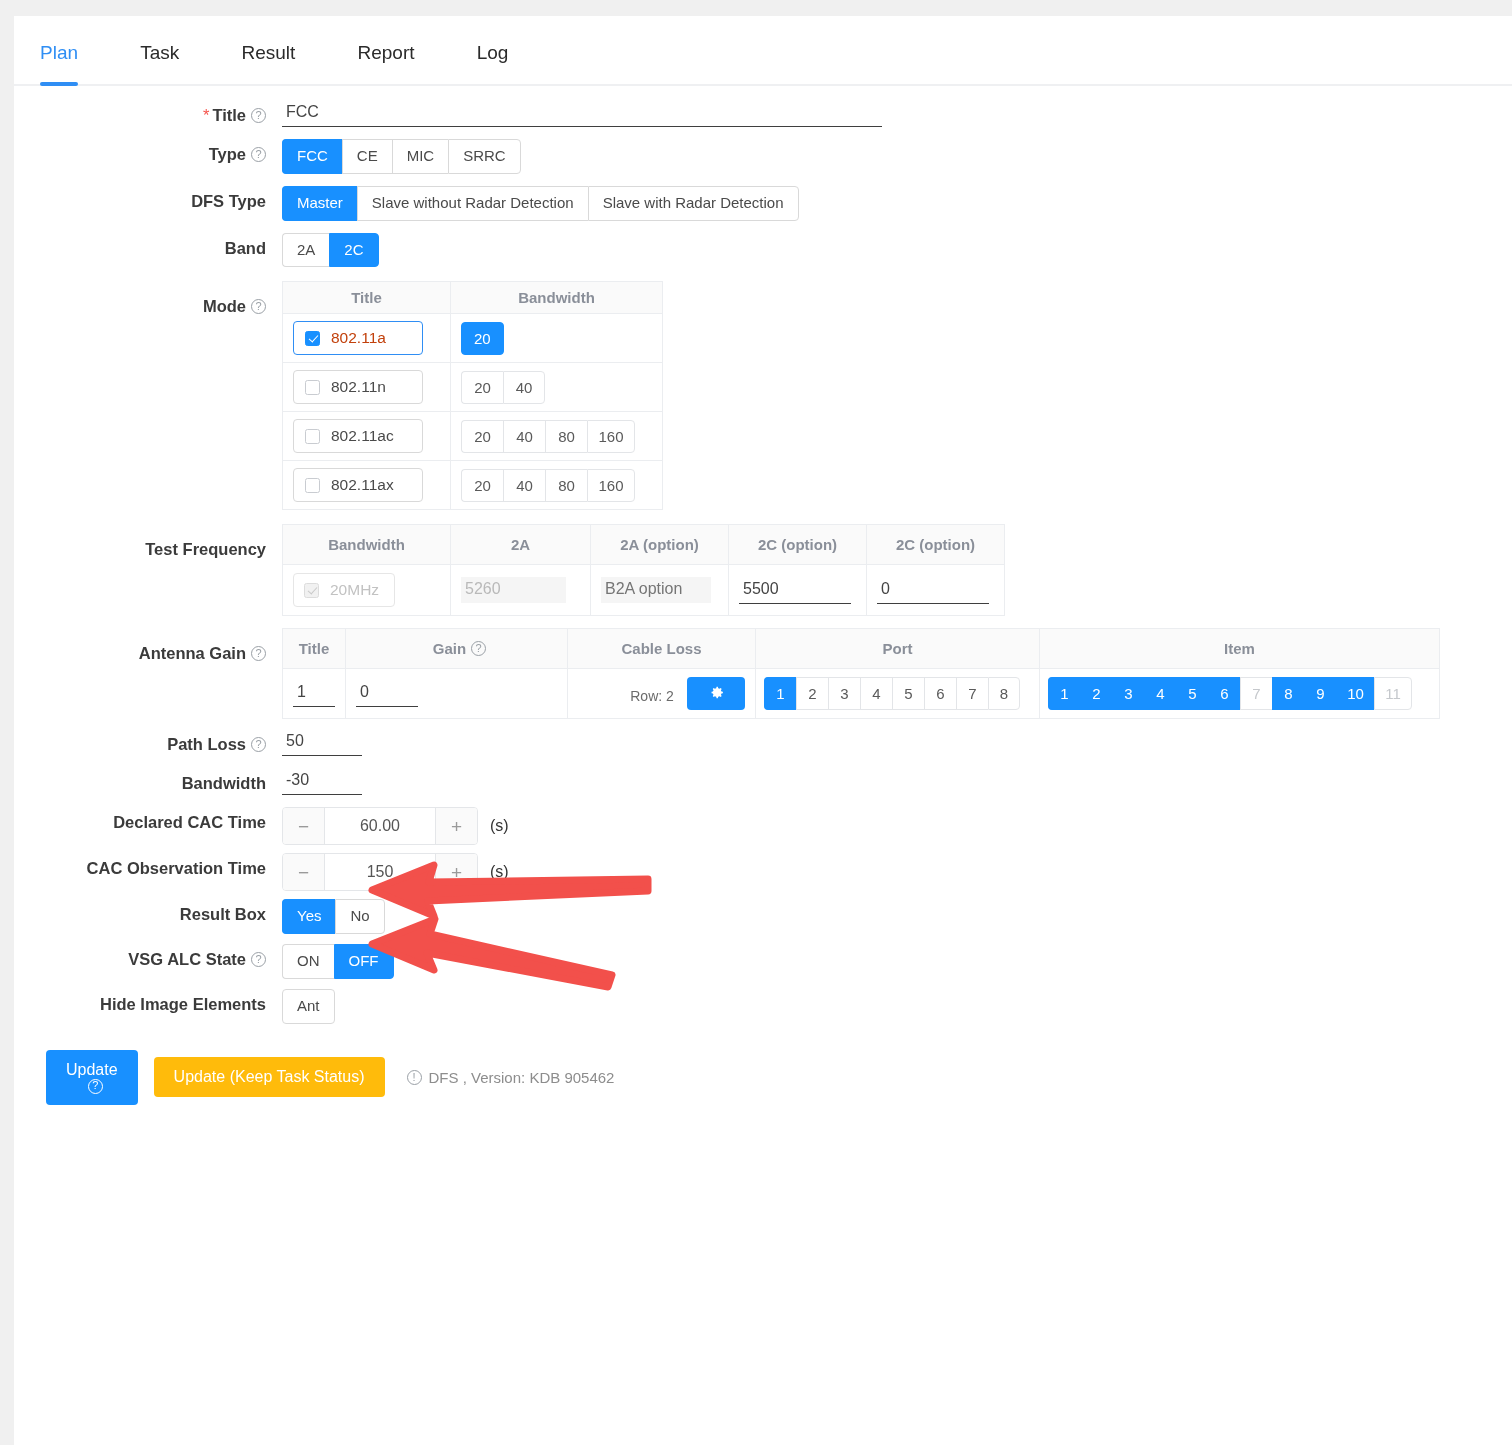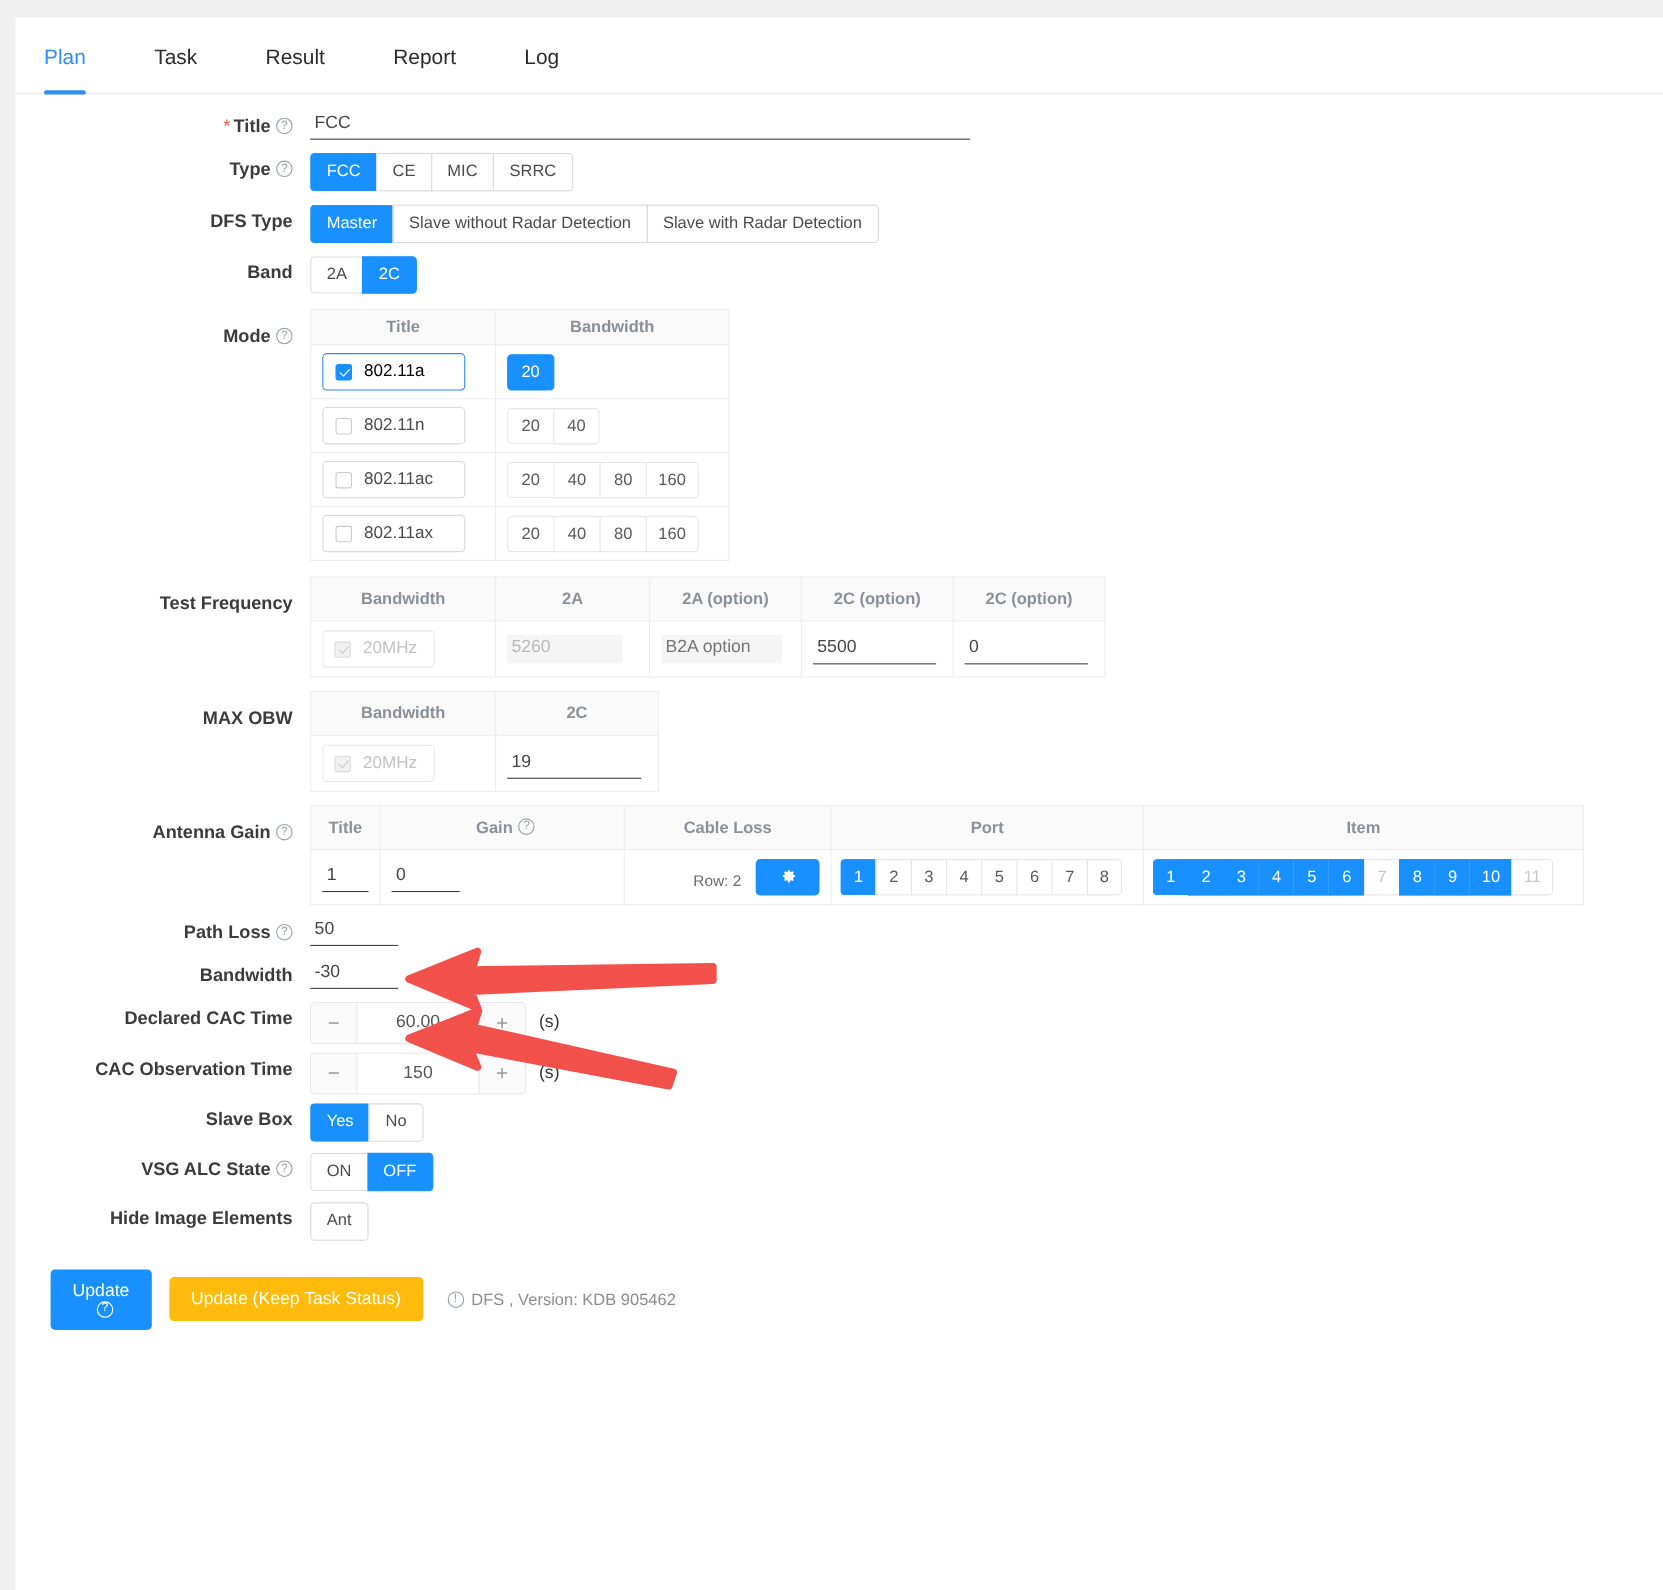--- a/index.html
+++ b/index.html
@@ -137,21 +137,21 @@
   .chk-box {
     display: inline-flex; align-items: center;
     border: 1px solid #d9d9d9;
     border-radius: 4px;
     padding: 7px 20px 7px 11px;
     min-width: 130px;
     cursor: pointer;
     background: #fff;
   }
   .chk-box.sel { border-color: #2f8ef4; }
-  .chk-box.sel .ctxt { color: #000000; }
+  .chk-box.sel .ctxt { color: #c2410c; }
   .cbox {
     width: 15px; height: 15px;
     border: 1px solid #c9ccd1; border-radius: 2.5px;
     background: #fff; margin-right: 11px;
     position: relative; flex: 0 0 15px;
   }
   .cbox.chk { background: #1890ff; border-color: #1890ff; }
   .cbox.chk::after {
     content: "";
     position: absolute; left: 4.6px; top: 1.4px;
@@ -433,46 +433,20 @@
               </td>
               <td>
                 <input class="uinput" style="width: 112px;" value="0">
               </td>
             </tr>
           </tbody>
         </table>
       </div>
     </div>
 
-    <div class="row" style="margin-bottom:12px;">
-      <div class="lbl" style="padding-top:16px;">MAX OBW</div>
-      <div class="ctl">
-        <table class="grid">
-          <thead>
-            <tr>
-              <th style="width:168px;">Bandwidth</th>
-              <th style="width:148px;">2C</th>
-            </tr>
-          </thead>
-          <tbody>
-            <tr>
-              <td>
-                <div class="disabled-chk">
-                  <span class="cbox"></span>
-                  <span class="ctxt">20MHz</span>
-                </div>
-              </td>
-              <td>
-                <input class="uinput" style="width: 122px;" value="19">
-              </td>
-            </tr>
-          </tbody>
-        </table>
-      </div>
-    </div>
 
     <div class="row" style="margin-bottom:10px;">
       <div class="lbl" style="padding-top:16px;">
         <span>Antenna Gain</span><span class="q"></span>
       </div>
       <div class="ctl">
         <table class="grid">
           <thead>
             <tr>
               <th style="width:62px;">Title</th>
@@ -571,21 +545,21 @@
         <div class="stepper">
           <button class="sbtn">−</button>
           <input class="sval" value="150" style="">
           <button class="sbtn plus">+</button>
         </div>
         <span class="unit">(s)</span>
       </div>
     </div>
 
     <div class="row" style="margin-bottom:10px;">
-      <div class="lbl">Slave Box</div>
+      <div class="lbl">Result Box</div>
       <div class="ctl">
         <div class="seg">
           <button class="sb on">Yes</button>
           <button class="sb">No</button>
         </div>
       </div>
     </div>
 
     <div class="row" style="margin-bottom:10px;">
       <div class="lbl">

